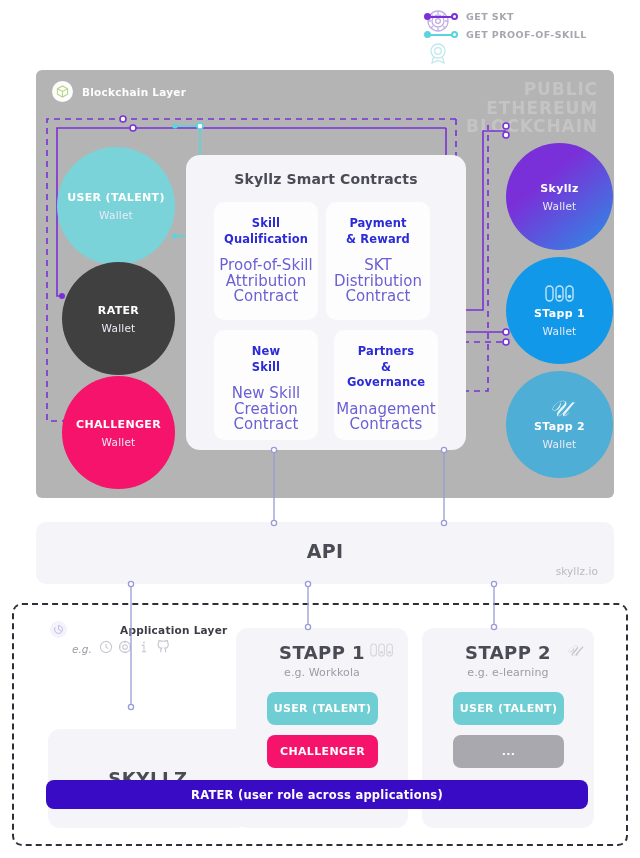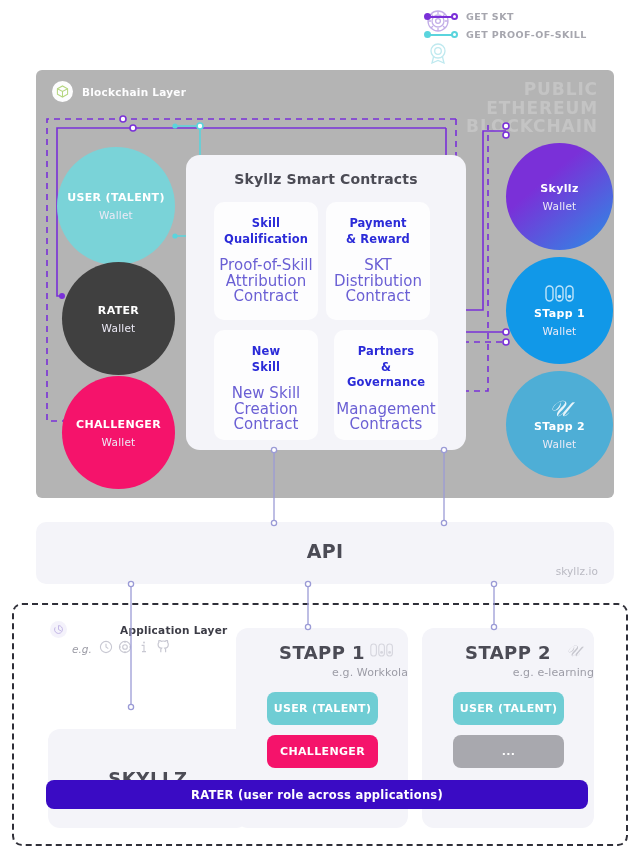--- a/index.html
+++ b/index.html
@@ -60,21 +60,21 @@
 
   
   #appl{position:absolute;left:12px;top:603px;width:616px;height:243px;
         border:2px dashed #2f2f38;border-radius:10px;box-sizing:border-box;}
   #eg-row{position:absolute;left:58px;top:34px;display:flex;align-items:center;gap:5px;}
   #eg-lbl{font-size:10.5px;color:#9c9ca6;font-style:italic;margin-right:2px;}
 
   .appbox{position:absolute;background:#f4f4f9;border-radius:12px;}
   .app-title{position:absolute;top:14px;left:0;width:100%;text-align:center;
              font-size:18px;font-weight:bold;color:#4b4b55;letter-spacing:.4px;}
-  .app-sub{position:absolute;top:38px;left:0;width:100%;text-align:right;
+  .app-sub{position:absolute;top:38px;left:0;width:100%;text-align:center;
            font-size:11px;color:#9c9ca6;letter-spacing:.1px;}
   .app-ico{position:absolute;top:14px;right:14px;}
   .pill{position:absolute;border-radius:8px;display:flex;align-items:center;
         justify-content:center;font-size:11px;font-weight:bold;color:#fff;letter-spacing:.35px;}
   #skyllz-box-title{position:absolute;top:0;left:0;width:100%;height:100%;
         display:flex;align-items:center;justify-content:center;
         font-size:18px;font-weight:bold;color:#4b4b55;letter-spacing:.6px;}
   #rater-bar{position:absolute;left:46px;top:780px;width:542px;height:29px;
       background:#3a0bc4;border-radius:8px;display:flex;align-items:center;
       justify-content:center;font-size:11.5px;font-weight:bold;color:#fff;letter-spacing:.25px;}

